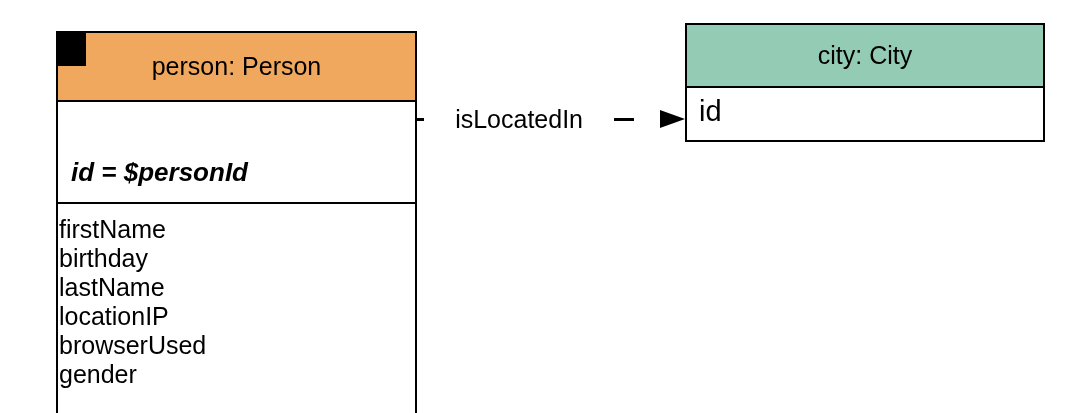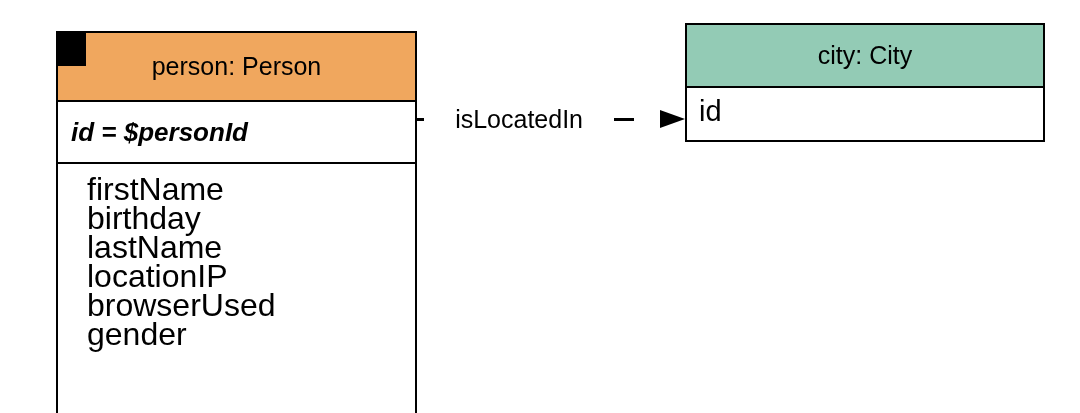--- a/index.html
+++ b/index.html
@@ -57,25 +57,26 @@
   .key-row {
     box-sizing: border-box;
     height: 62px;
     border-bottom: 2px solid #000000;
     display: flex;
     align-items: center;
     padding: 0 13px;
     font-size: 26px;
     font-weight: bold;
     font-style: italic;
+    margin-top: 40px;
   }
   .attr-list {
     box-sizing: border-box;
-    padding: 11px 29px;
-    font-size: 32px;
+    padding: 11px 1px;
+    font-size: 25px;
   }
   .attr-item {
     line-height: 29px;
     white-space: nowrap;
   }
   .city-body {
     box-sizing: border-box;
     padding: 9px 12px;
     font-size: 29px;
   }

